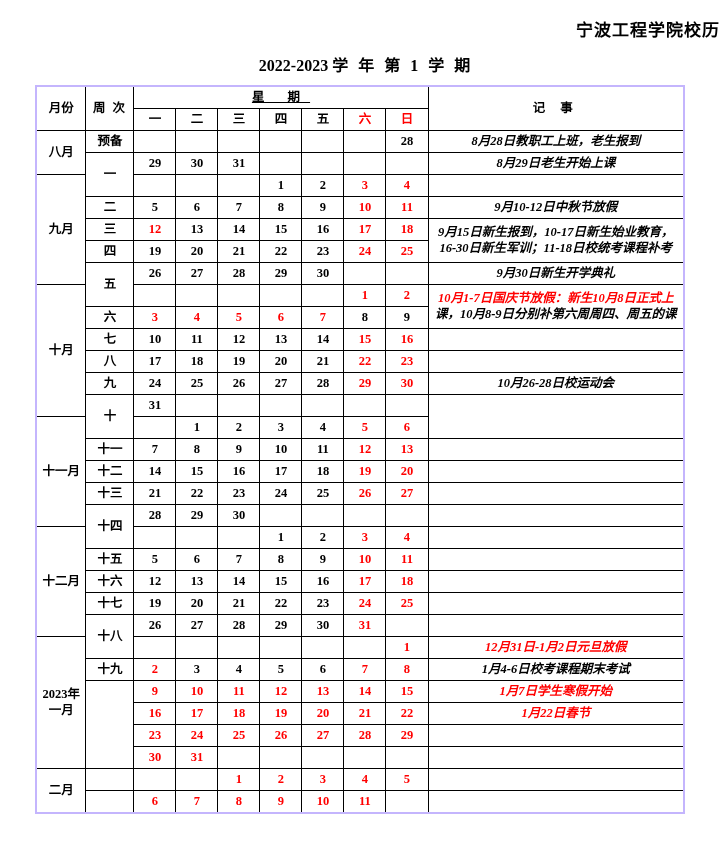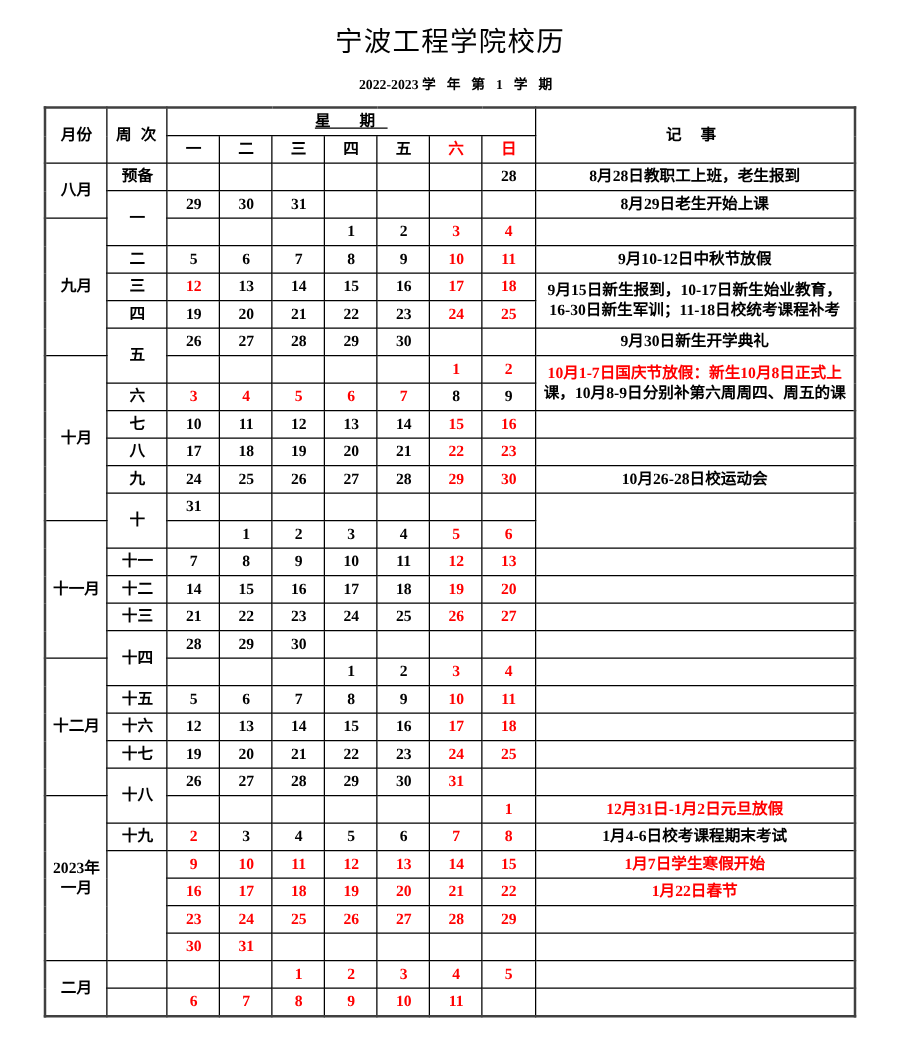--- a/index.html
+++ b/index.html
@@ -15,44 +15,44 @@
     color: #000000;
     overflow: hidden;
   }
   .page {
     position: relative;
     width: 720px;
     height: 846px;
     box-sizing: border-box;
   }
   .title-main {
-    text-align: center;
-    font-size: 22px;
-    font-weight: normal;
+    text-align: right;
+    font-size: 17px;
+    font-weight: bold;
     letter-spacing: 1px;
     margin-top: 22px;
     line-height: 1.1;
   }
   .title-sub {
     text-align: center;
-    font-size: 11px;
+    font-size: 16px;
     font-weight: bold;
     margin-top: 16px;
     margin-bottom: 11px;
     line-height: 1.1;
     padding-left: 12px;
   }
   .title-sub .sp { letter-spacing: 3px; }
 
   table.cal {
     border-collapse: collapse;
     table-layout: fixed;
     margin: 0 auto;
     width: 648px;
-    border: 2px solid #404040;
+    border: 2px solid #c4b5fd;
   }
   table.cal td, table.cal th {
     border: 1px solid #000;
     padding: 0;
     text-align: center;
     vertical-align: middle;
     font-size: 12.5px;
     font-weight: bold;
     height: 21px;
     line-height: 1.05;
@@ -79,20 +79,21 @@
     font-size: 13px;
     font-weight: bold;
   }
   td.month.two-line { line-height: 1.25; white-space: normal; }
   td.note {
     text-align: left;
     padding-left: 3px;
     font-size: 12px;
     font-weight: bold;
     white-space: nowrap;
+    font-style: italic;
   }
   td.note.wrap { white-space: normal; line-height: 1.25; }
   td.note .ln { display: block; }
   .red { color: #ff0000; }
   .blk { color: #000000; }
 </style>
 </head>
 <body>
 
 <div class="page">

